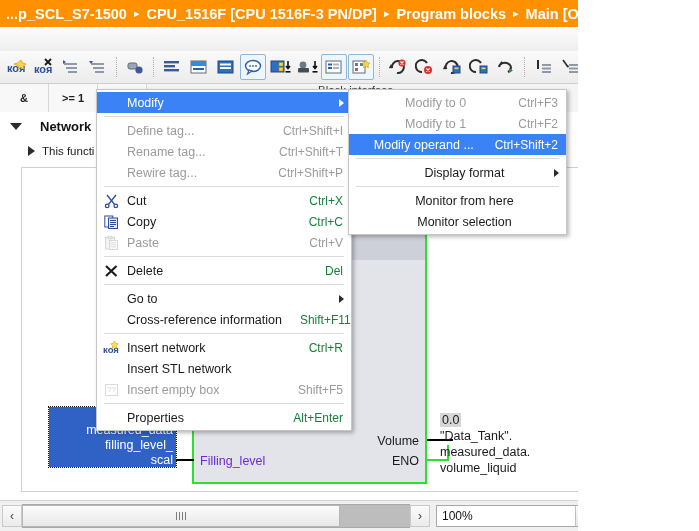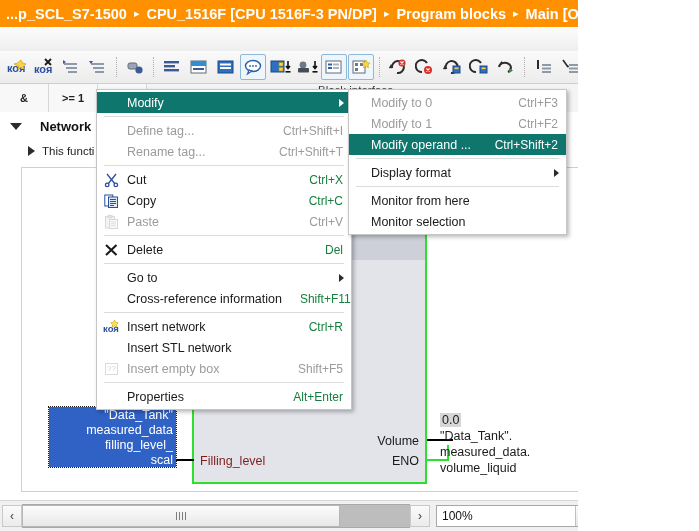--- a/index.html
+++ b/index.html
@@ -115,21 +115,21 @@
     position:absolute;left:170px;top:62px;width:235px;height:254px;
     background:#e2e4ea;border:2px solid #2ee02e;box-sizing:border-box;
   }
   .fcblock-title{
     position:absolute;left:0;top:0;width:100%;height:28px;
     background:#cdd0d9;box-sizing:border-box;
     display:flex;align-items:center;justify-content:flex-end;padding-right:6px;
     font-size:12px;color:#1a1a1a;
   }
   .pin-left{
-    position:absolute;left:6px;font-size:12.5px;color:#7f1d1d;white-space:nowrap;
+    position:absolute;left:6px;font-size:12.5px;color:#6d28d9;white-space:nowrap;
   }
   .pin-right{
     position:absolute;right:6px;font-size:12.5px;color:#1a1a1a;white-space:nowrap;text-align:center;
   }
   .wire{position:absolute;background:#000;height:2px;}
   .wire-green{position:absolute;background:#2ee02e;height:2px;}
 
   
   .operand-sel{
     position:absolute;left:27px;top:239px;width:127px;height:60px;
@@ -217,31 +217,31 @@
   .slider-ticks{position:absolute;left:2px;top:16px;display:flex;gap:5px;}
   .slider-ticks i{display:block;width:1px;height:5px;background:#8a8a8a;}
 
   
   .menu{
     position:absolute;background:#ffffff;
     border:1px solid #c6c6c6;box-shadow:2px 2px 4px rgba(0,0,0,.28);
     z-index:50;box-sizing:border-box;padding:2px 0;
   }
   #menu-main{left:96px;top:89px;width:256px;}
-  #menu-sub{left:348px;top:89px;width:219px;z-index:60;}
+  #menu-sub{left:348px;top:89px;width:219px;z-index:60;text-align:center;}
   .mi{
     position:relative;height:21px;display:flex;align-items:center;
     font-size:12.5px;color:#1a1a1a;box-sizing:border-box;
     padding-left:30px;padding-right:8px;white-space:nowrap;
   }
   .mi.sub-pad{padding-left:22px;}
   .mi .lbl{flex:1;}
   .mi .acc{color:#15803d;font-size:12px;margin-left:18px;}
   .mi.disabled .lbl,.mi.disabled .acc{color:#9b9b9b;}
-  .mi.sel{background:#0f766e;}
+  .mi.sel{background:#3b82f6;}
   .mi.sel .lbl,.mi.sel .acc{color:#ffffff;}
   .mi .arrow{
     position:absolute;right:7px;top:50%;transform:translateY(-50%);
     width:0;height:0;border-top:4px solid transparent;border-bottom:4px solid transparent;
     border-left:5px solid #2a2a2a;
   }
   .mi.sel .arrow{border-left-color:#ffffff;}
   .msep{height:1px;background:#dcdcdc;margin:3px 7px;}
   .mico{
     position:absolute;left:6px;top:50%;transform:translateY(-50%);
@@ -625,20 +625,24 @@
         <span class="arrow"></span>
       </div>
       <div class="msep"></div>
       <div class="mi disabled">
         <span class="lbl">Define tag...</span>
         <span class="acc">Ctrl+Shift+I</span>
       </div>
       <div class="mi disabled">
         <span class="lbl">Rename tag...</span>
         <span class="acc">Ctrl+Shift+T</span>
+      </div>
+      <div class="mi disabled">
+        <span class="lbl">Rewire tag...</span>
+        <span class="acc">Ctrl+Shift+P</span>
       </div>
       <div class="msep"></div>
       <div class="mi">
         <span class="mico">
           <svg width="15" height="15" viewBox="0 0 15 15">
             <g stroke="#2b4f9e" stroke-width="1.3" fill="none">
               <path d="M3 1.5 L11 11.5"></path>
               <path d="M12 1.5 L4 11.5"></path>
             </g>
             <circle cx="3.2" cy="12.4" r="1.8" fill="none" stroke="#2b4f9e" stroke-width="1.3"></circle>

